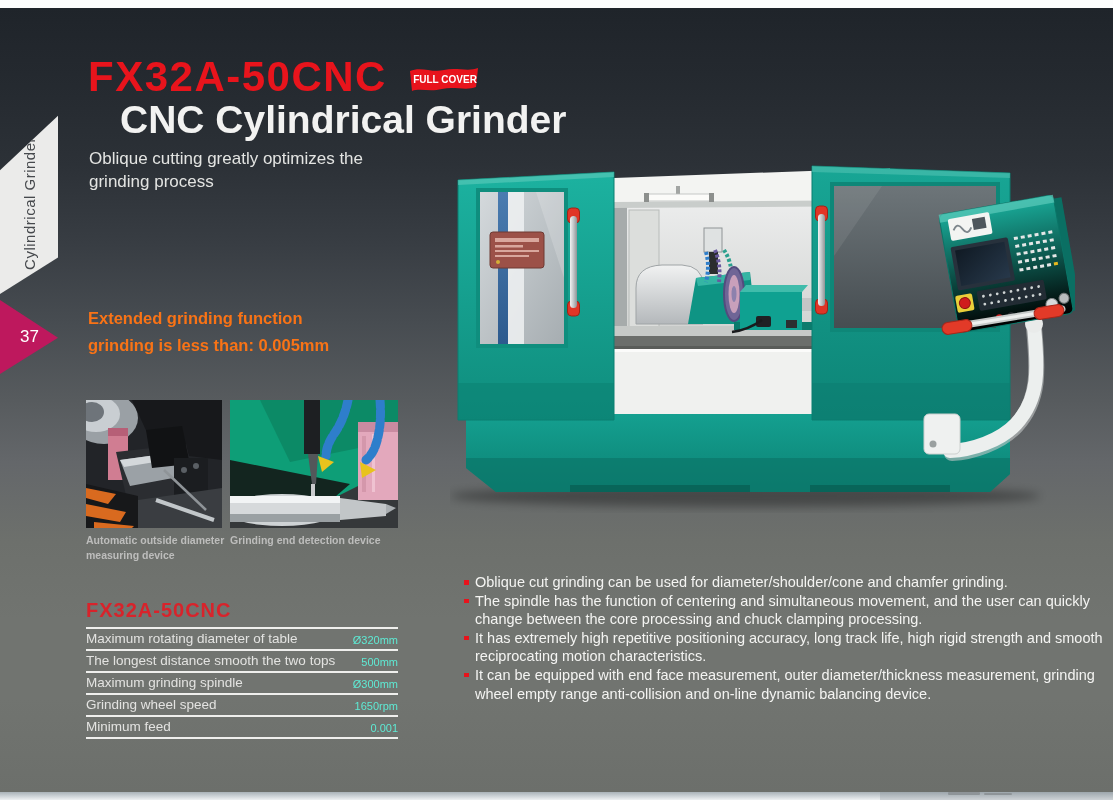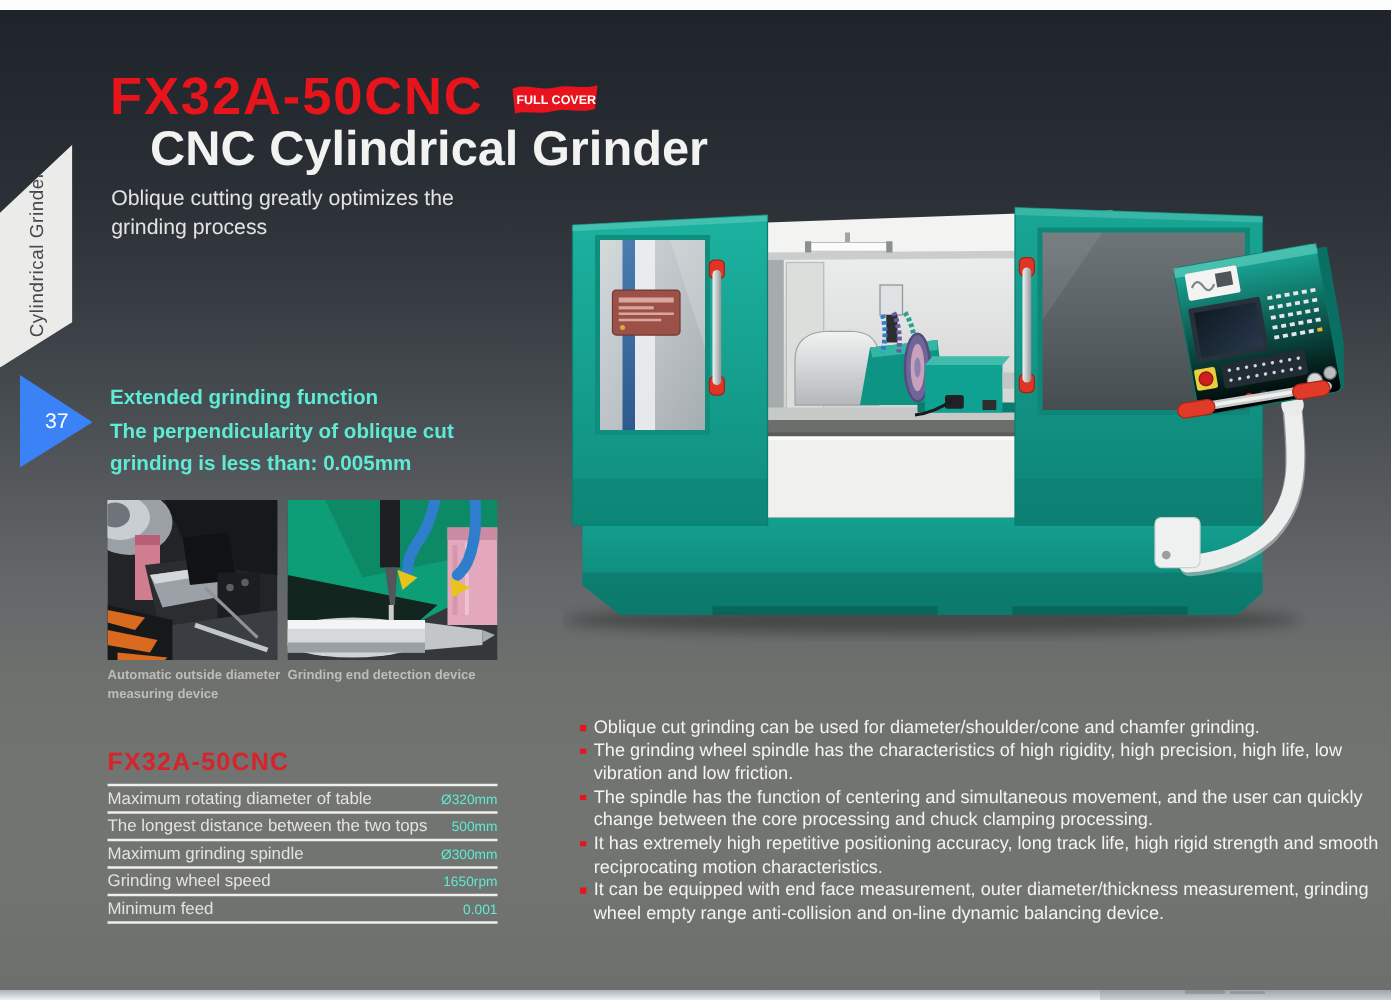--- a/index.html
+++ b/index.html
@@ -13,36 +13,36 @@
       background:linear-gradient(180deg,#a9b2b8,#eef1f3);}
   .bottom-strip-right{position:absolute;left:880px;top:792px;width:233px;height:8px;
       background:rgba(130,140,146,0.30);}
   .bottom-dash{position:absolute;background:#8e9498;border-radius:1px;}
 
   
   .side-tab{position:absolute;left:0;top:112px;width:58px;height:182px;background:#ebebea;
       clip-path:polygon(0 32%,100% 2%,100% 80%,0 100%);display:flex;align-items:center;justify-content:center;}
   .side-tab span{writing-mode:vertical-rl;transform:rotate(180deg);font-size:15px;
       color:#46494d;letter-spacing:0.5px;}
-  .page-arrow{position:absolute;left:16px;top:300px;width:58px;height:74px;background:#3b82f6;
+  .page-arrow{position:absolute;left:0;top:300px;width:58px;height:74px;background:#be185d;
       clip-path:polygon(0 0,100% 51%,0 100%);}
   .page-arrow span{position:absolute;left:20px;top:50%;transform:translateY(-50%);
       color:#fff;font-size:17px;}
 
   
   .model-title{position:absolute;left:88px;top:56px;font-size:42px;font-weight:bold;
       color:#e8141c;letter-spacing:1.5px;line-height:1;}
   .badge{position:absolute;left:408px;top:64px;width:72px;height:30px;}
   .main-title{position:absolute;left:88px;top:100px;font-size:39px;font-weight:bold;
       color:#f2f2f1;line-height:1;margin-left:32px;}
   .subtitle{position:absolute;left:89px;top:147px;font-size:17px;color:#e3e4e2;line-height:23px;}
 
   
   .feature-highlight{position:absolute;left:88px;top:305px;font-size:16.5px;font-weight:bold;
-      color:#5eead4;line-height:26.5px;}
+      color:#f97316;line-height:26.5px;}
 
   
   .photo{position:absolute;top:400px;height:128px;overflow:hidden;}
   .photo1{left:86px;width:136px;}
   .photo2{left:230px;width:168px;}
   .caption{position:absolute;top:533px;font-size:10.5px;font-weight:bold;color:#bdbdbc;line-height:15px;}
   .caption1{left:86px;width:142px;}
   .caption2{left:230px;width:175px;}
 
   
@@ -82,21 +82,20 @@
     <text x="37" y="19" text-anchor="middle" font-size="10" font-weight="bold" font-family="Liberation Sans, sans-serif" fill="#ffffff">FULL COVER</text>
   </svg>
   <div class="main-title">CNC Cylindrical Grinder</div>
   <div class="subtitle">
     <div>Oblique cutting greatly optimizes the</div>
     <div>grinding process</div>
   </div>
 
   <div class="feature-highlight">
       <div>Extended grinding function</div>
-      <div>The perpendicularity of oblique cut</div>
       <div>grinding is less than: 0.005mm</div>
     </div>
 
   <svg class="photo photo1" viewBox="0 0 136 128" preserveAspectRatio="none">
     <rect x="0" y="0" width="136" height="128" fill="#222428"></rect>
     <ellipse cx="18" cy="18" rx="34" ry="26" fill="#9aa0a5"></ellipse>
     <ellipse cx="10" cy="14" rx="24" ry="18" fill="#c9ced2"></ellipse>
     <ellipse cx="6" cy="12" rx="12" ry="10" fill="#6e747a"></ellipse>
     <polygon points="46,0 136,0 136,60 70,52" fill="#17181b"></polygon>
     <rect x="22" y="28" width="20" height="52" fill="#d07d92"></rect>
@@ -144,45 +143,41 @@
   <div class="caption caption1">Automatic outside diameter measuring device</div>
   <div class="caption caption2">Grinding end detection device</div>
 
   <div class="spec-heading">FX32A-50CNC</div>
   <div class="spec-table">
       <div class="spec-row">
       <span class="spec-label">Maximum rotating diameter of table</span>
       <span class="spec-value">Ø320mm</span>
     </div>
       <div class="spec-row">
-      <span class="spec-label">The longest distance between the two tops</span>
+      <span class="spec-label">The longest distance smooth the two tops</span>
       <span class="spec-value">500mm</span>
     </div>
       <div class="spec-row">
       <span class="spec-label">Maximum grinding spindle</span>
       <span class="spec-value">Ø300mm</span>
     </div>
       <div class="spec-row">
       <span class="spec-label">Grinding wheel speed</span>
       <span class="spec-value">1650rpm</span>
     </div>
       <div class="spec-row">
       <span class="spec-label">Minimum feed</span>
       <span class="spec-value">0.001</span>
     </div>
     </div>
 
   <ul class="features">
       <li>
       <span class="dot"></span>
       <span>Oblique cut grinding can be used for diameter/shoulder/cone and chamfer grinding.</span>
-    </li>
-      <li>
-      <span class="dot"></span>
-      <span>The grinding wheel spindle has the characteristics of high rigidity, high precision, high life, low vibration and low friction.</span>
     </li>
       <li>
       <span class="dot"></span>
       <span>The spindle has the function of centering and simultaneous movement, and the user can quickly change between the core processing and chuck clamping processing.</span>
     </li>
       <li>
       <span class="dot"></span>
       <span>It has extremely high repetitive positioning accuracy, long track life, high rigid strength and smooth reciprocating motion characteristics.</span>
     </li>
       <li>

